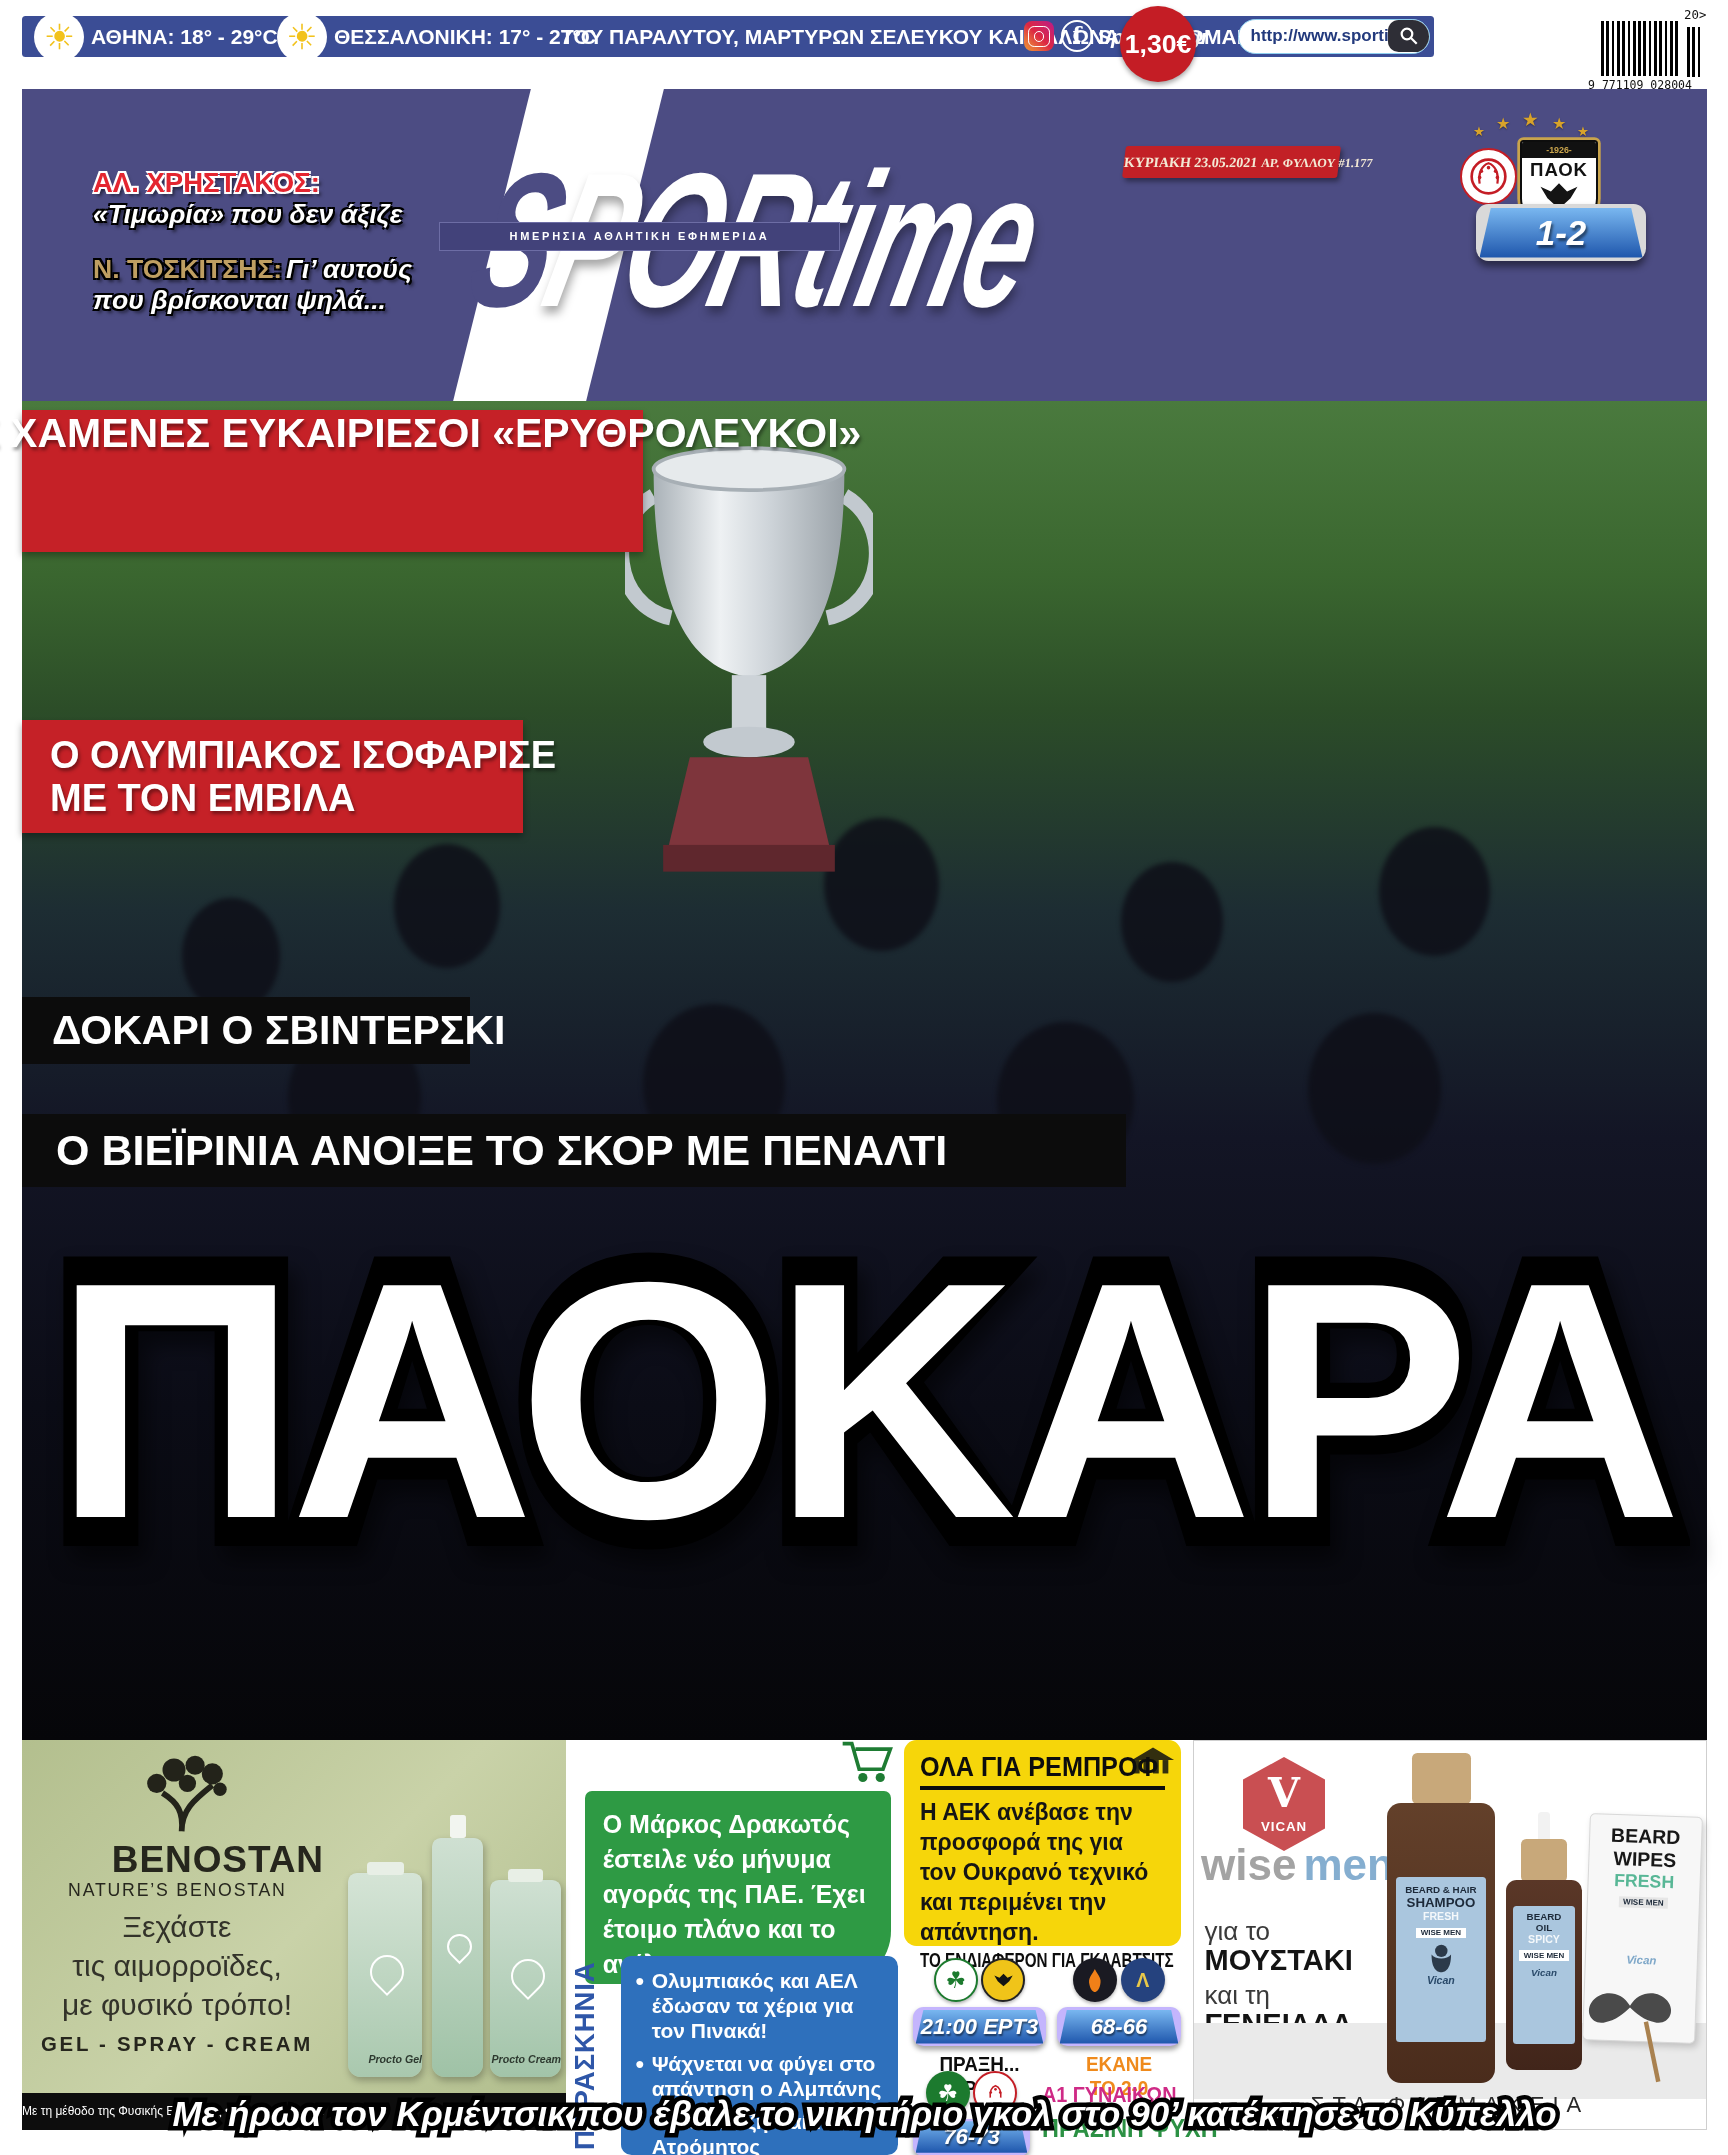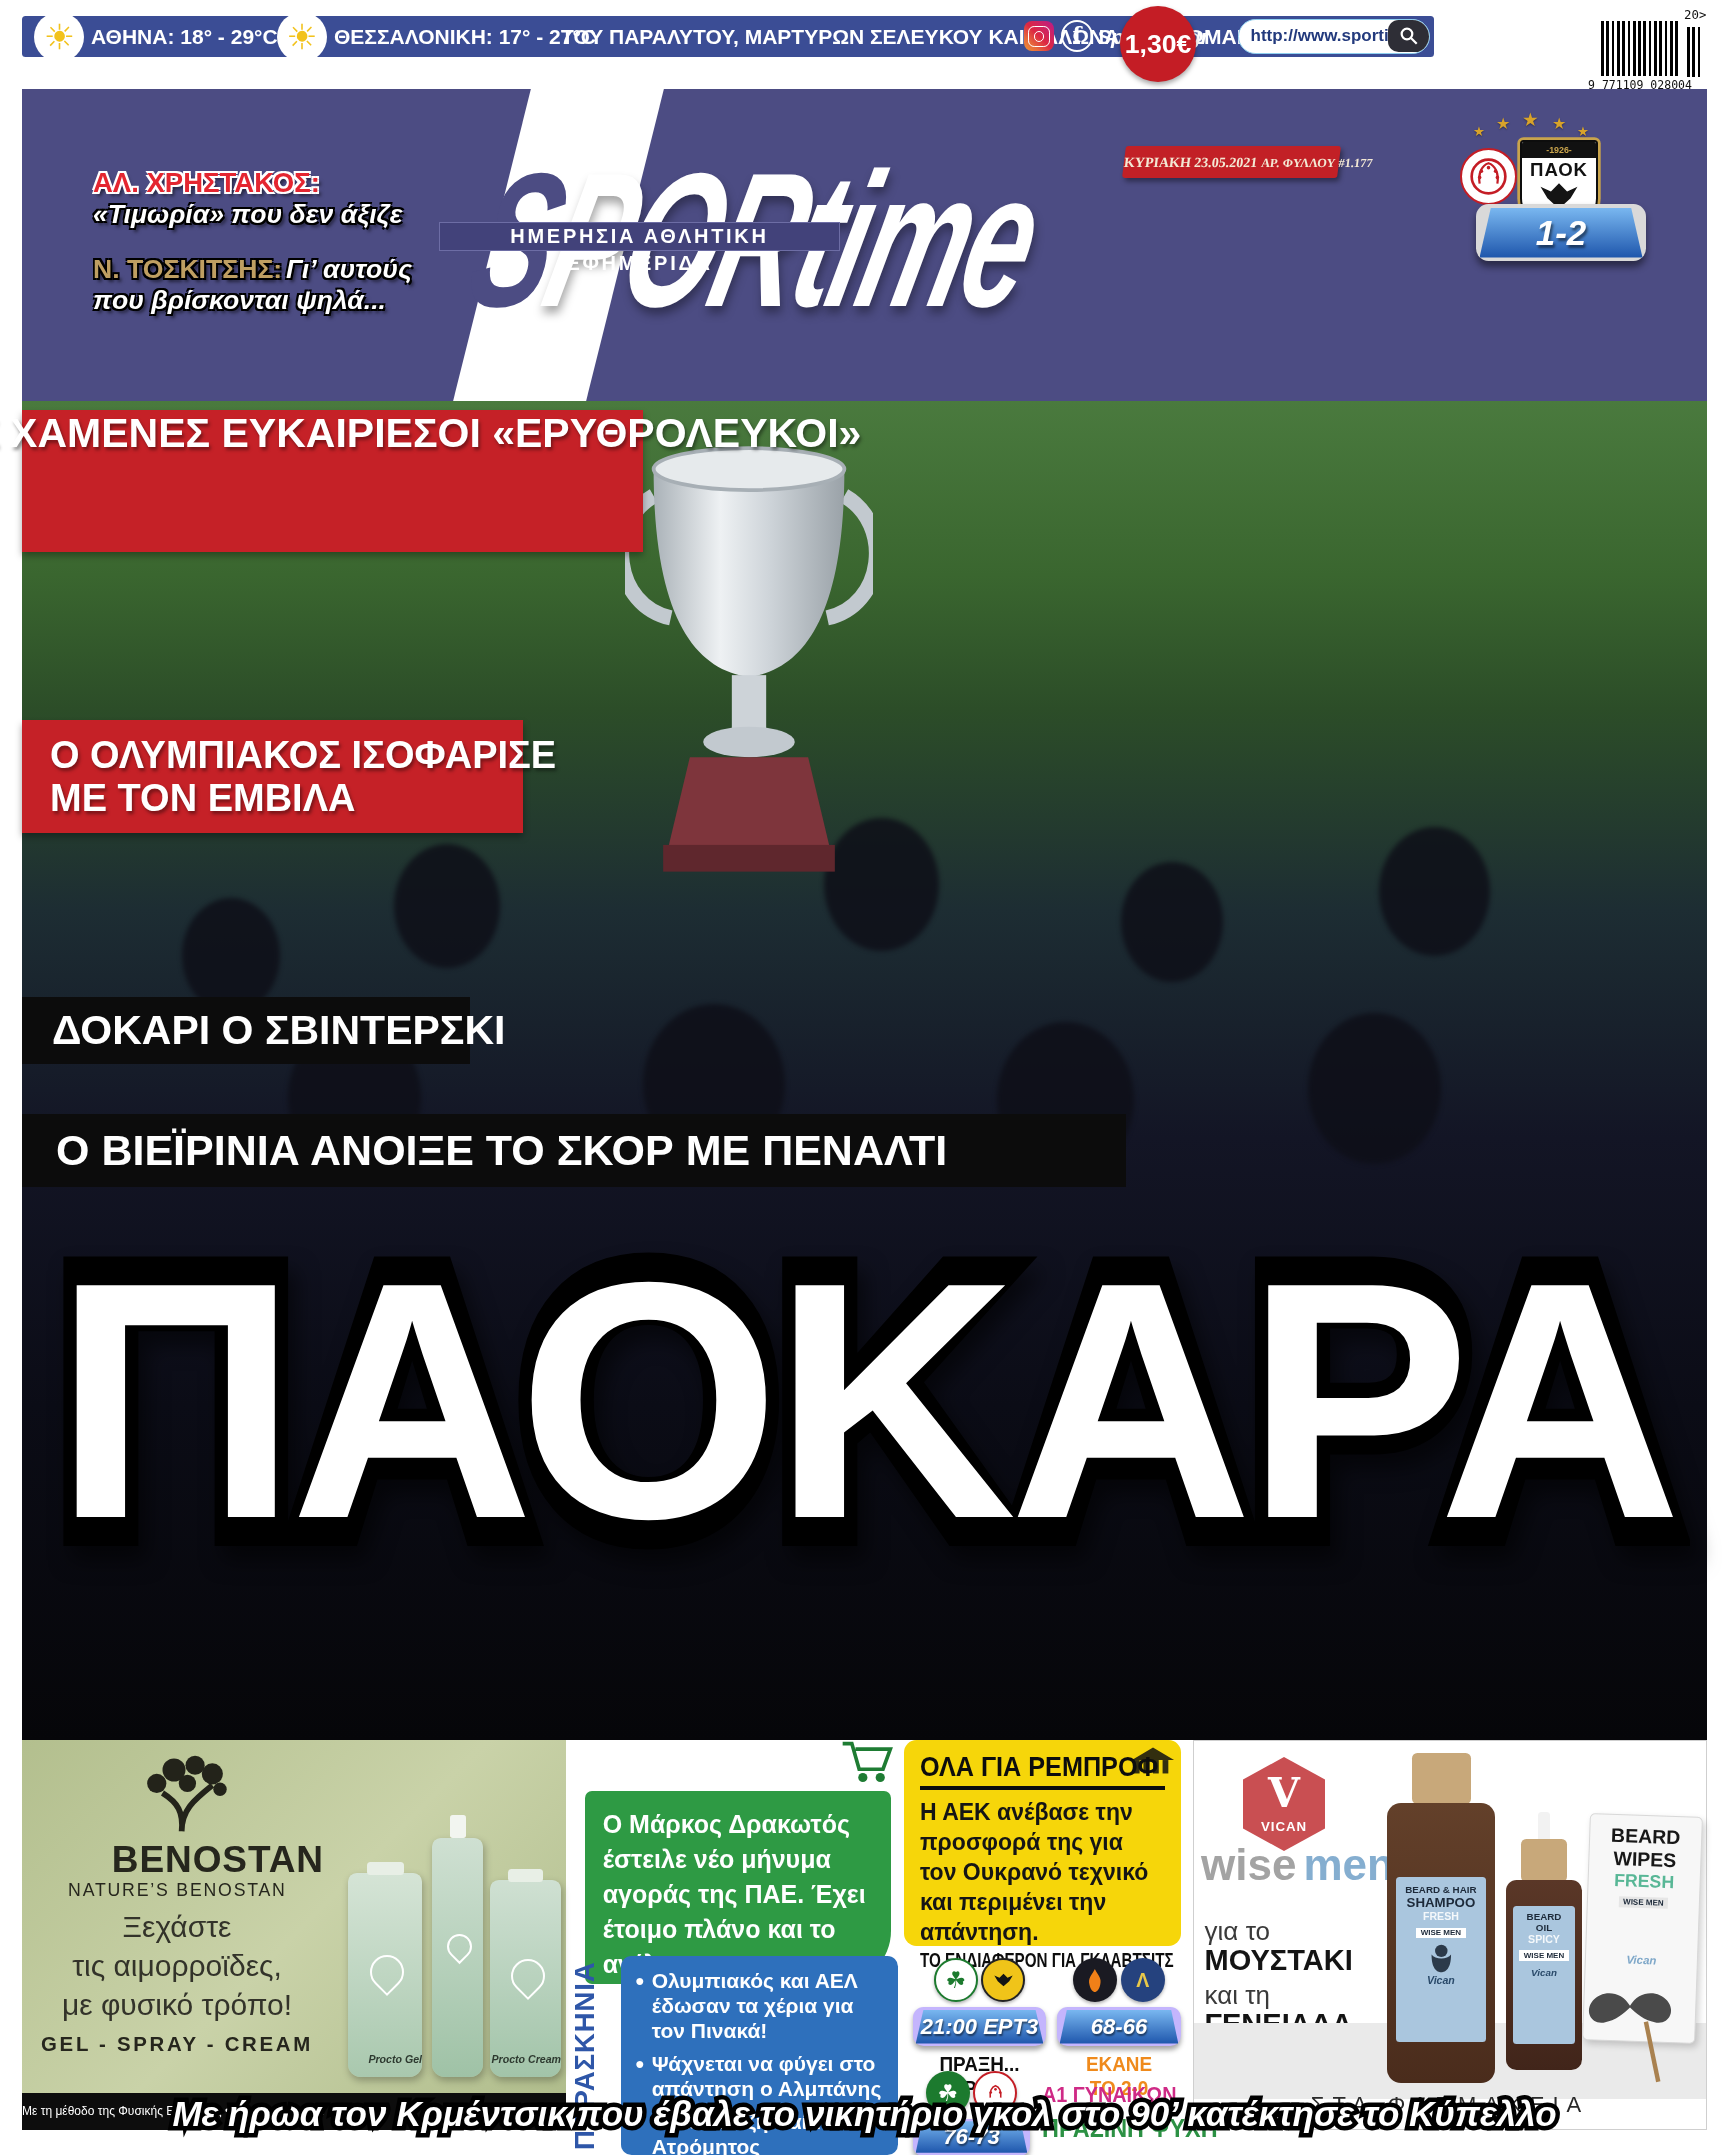--- a/index.html
+++ b/index.html
@@ -34,21 +34,21 @@
 
   
   #masthead{left:22px;top:89px;width:1685px;height:312px;background:#4c4c83;}
   #slash{position:absolute;left:470px;top:0;width:133px;height:312px;background:#fff;transform:skewX(-14deg);}
   #logo{position:absolute;left:457px;top:0;height:301px;display:flex;align-items:center;
         transform:skewX(-14deg) scaleX(.62);transform-origin:left center;
         font-weight:800;font-style:italic;font-size:191px;letter-spacing:-5.3px;white-space:nowrap;}
   #logo .s1{color:#4c4c83;}
   #logo .s2,#logo .s3{color:#fff;text-shadow:5.3px 7px 12.4px rgba(0,0,0,.35);}
   #tagline{position:absolute;left:417px;top:133px;width:399px;height:26.6px;background:#42427a;border:0.9px solid #6d6da5;
-           color:#fff;font-size:20px;font-weight:700;letter-spacing:2.7px;text-align:center;line-height:26.6px;z-index:3;}
+           color:#fff;font-size:11px;font-weight:700;letter-spacing:2.7px;text-align:center;line-height:26.6px;z-index:3;}
   .w-outline{text-shadow:-1.8px -1.8px 0 #fff,1.8px -1.8px 0 #fff,-1.8px 1.8px 0 #fff,1.8px 1.8px 0 #fff,3.5px 4.4px 3.5px rgba(0,0,0,.55);}
   .b-outline{text-shadow:-1.8px -1.8px 0 #000,1.8px -1.8px 0 #000,-1.8px 1.8px 0 #000,1.8px 1.8px 0 #000,3.5px 4.4px 3.5px rgba(0,0,0,.55);}
   .kick1{color:#e42630;font-weight:900;font-size:27.5px;}
   .kick2{color:#bf9f62;font-weight:900;font-size:26.6px;}
   .sttl{color:#fff;font-weight:700;font-style:italic;font-size:26.6px;}
   #datebanner{position:absolute;left:1102px;top:57px;width:215px;height:32px;background:#c22026;transform:skewX(-7deg);
               border-radius:2.7px;box-shadow:2.7px 3.5px 5.3px rgba(0,0,0,.4);color:#f3e8d4;text-align:center;line-height:32px;white-space:nowrap;}
   #datebanner .d1{font-weight:800;font-size:14px;font-family:"Liberation Serif","DejaVu Serif",serif;}
   #datebanner .d2{font-weight:600;font-size:12.4px;font-family:"Liberation Serif","DejaVu Serif",serif;}
   .star{position:absolute;color:#d8a32a;text-shadow:0 0.9px 1.8px rgba(0,0,0,.4);}

